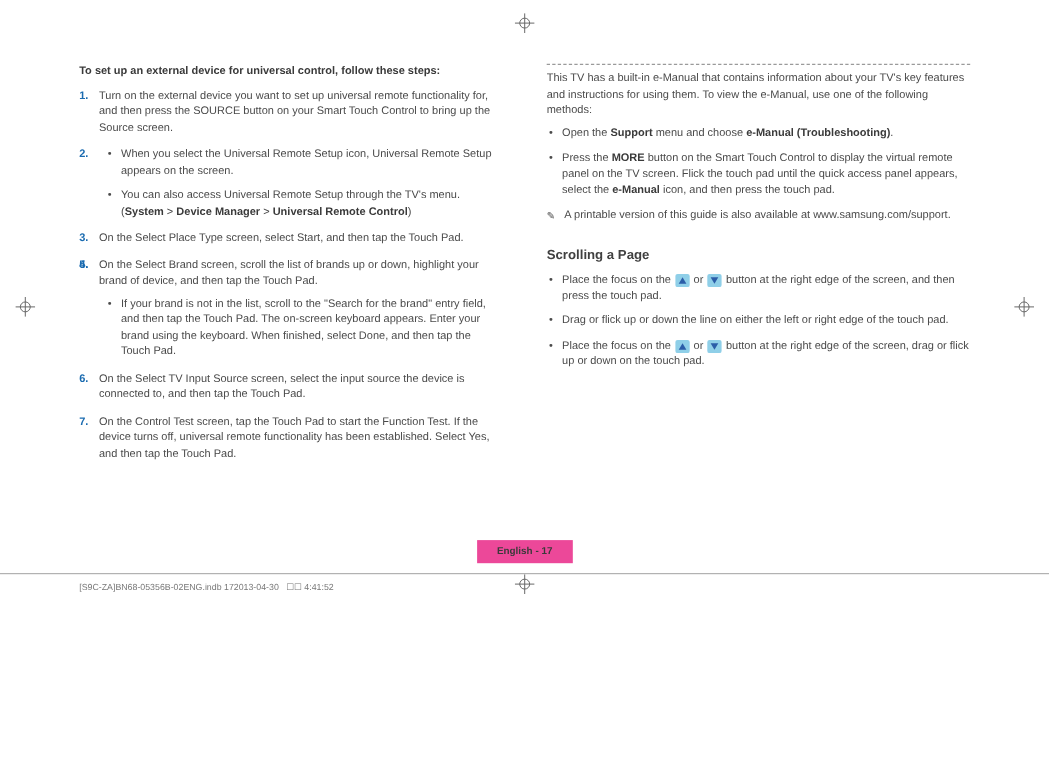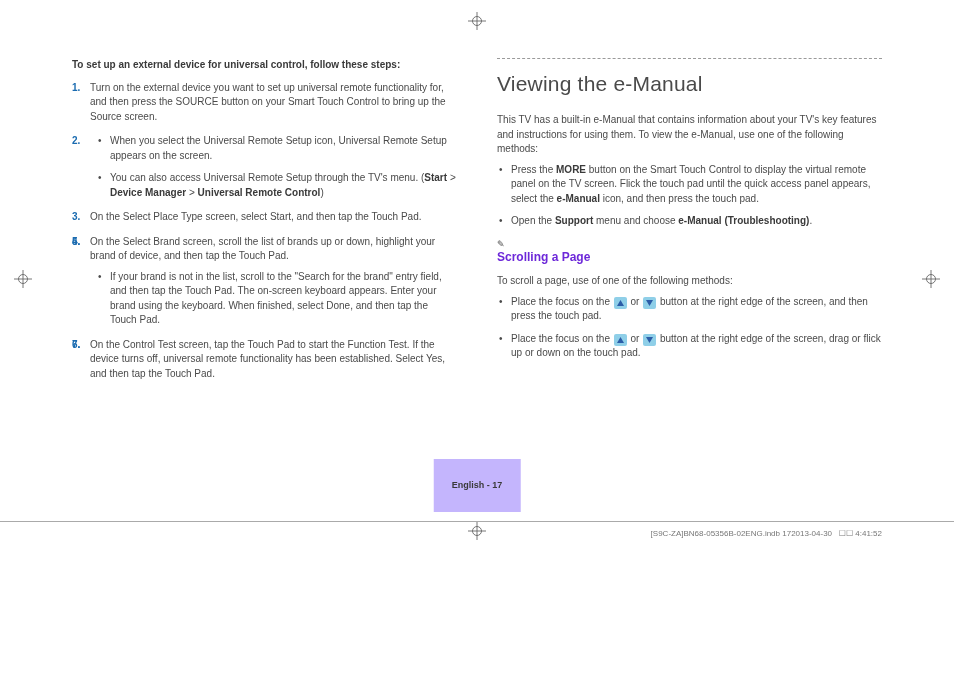--- a/index.html
+++ b/index.html
@@ -34,21 +34,21 @@
     margin: 10px 0 14px 0;
     letter-spacing: 0.2px;
   }
   .dashed-divider {
     border-top: 1.5px dashed #9a9a9a;
     margin-bottom: 6px;
   }
   .subhead {
     font-size: 12px;
     font-weight: bold;
-    color: #6d28d9;
+    color: #404040;
     margin: 20px 0 8px 0;
   }
   ol.steps {
     list-style: none;
     padding: 0;
     margin: 8px 0 0 0;
   }
   ol.steps > li {
     padding-left: 18px;
     position: relative;
@@ -106,35 +106,35 @@
     border-radius: 2px;
     vertical-align: -2px;
     margin: 0 1px;
   }
   .arrow-badge svg { display: block; }
   .page-label {
     position: absolute;
     left: 50%;
     bottom: 46px;
     transform: translateX(-50%);
-    background: #c4b5fd;
+    background: #ec4899;
     color: #3a3a3a;
     font-weight: bold;
     font-size: 9px;
-    padding: 20px 18px;
+    padding: 4px 18px;
   }
   .footer-row {
     position: absolute;
     left: 0;
     right: 0;
     bottom: 18px;
     border-top: 0.5px solid #aaa;
     padding: 6px 72px 0 72px;
     display: flex;
-    justify-content: flex-end;
+    justify-content: flex-start;
     align-items: center;
     font-size: 8px;
     color: #777;
   }
   .footer-mark { flex: 0 0 auto; }
   .print-mark {
     position: absolute;
     width: 18px;
     height: 18px;
   }
@@ -178,79 +178,79 @@
       <ol class="steps">
         <li>
           <span class="num">1.</span>
           <span>Turn on the external device you want to set up universal remote functionality for, and then press the SOURCE button on your Smart Touch Control to bring up the Source screen.</span>
         </li>
         <li>
           <span class="num">2.</span>
           <ul class="sub-bullets">
             <li><span>When you select the Universal Remote Setup icon, Universal Remote Setup appears on the screen.</span></li>
             <li>
-              <span>You can also access Universal Remote Setup through the TV's menu. (</span><span class="bold">Start</span><span> &gt; </span><span class="bold">Device Manager</span><span> &gt; </span><span class="bold">Universal Remote Control</span><span>)</span>
+              <span>You can also access Universal Remote Setup through the TV's menu. (</span><span class="bold">System</span><span> &gt; </span><span class="bold">Device Manager</span><span> &gt; </span><span class="bold">Universal Remote Control</span><span>)</span>
             </li>
           </ul>
         </li>
         <li>
           <span class="num">3.</span>
           <span>On the Select Place Type screen, select Start, and then tap the Touch Pad.</span>
         </li>
         <li>
           <span class="num">4.</span>
         </li>
         <li>
           <span class="num">5.</span>
           <span>On the Select Brand screen, scroll the list of brands up or down, highlight your brand of device, and then tap the Touch Pad.</span>
           <ul class="sub-bullets">
             <li><span>If your brand is not in the list, scroll to the "Search for the brand" entry field, and then tap the Touch Pad. The on-screen keyboard appears. Enter your brand using the keyboard. When finished, select Done, and then tap the Touch Pad.</span></li>
           </ul>
         </li>
         <li>
           <span class="num">6.</span>
+          <span>On the Select TV Input Source screen, select the input source the device is connected to, and then tap the Touch Pad.</span>
         </li>
         <li>
           <span class="num">7.</span>
           <span>On the Control Test screen, tap the Touch Pad to start the Function Test. If the device turns off, universal remote functionality has been established. Select Yes, and then tap the Touch Pad.</span>
         </li>
       </ol>
     </div>
 
     <div class="col">
       <div class="dashed-divider"></div>
-      <div class="title">Viewing the e-Manual</div>
       <div>This TV has a built-in e-Manual that contains information about your TV's key features and instructions for using them. To view the e-Manual, use one of the following methods:</div>
       <ul class="bullets">
         <li>
+          <span>Open the </span><span class="bold">Support</span><span> menu and choose </span><span class="bold">e-Manual (Troubleshooting)</span><span>.</span>
+        </li>
+        <li>
           <span>Press the </span><span class="bold">MORE</span><span> button on the Smart Touch Control to display the virtual remote panel on the TV screen. Flick the touch pad until the quick access panel appears, select the </span><span class="bold">e-Manual</span><span> icon, and then press the touch pad.</span>
-        </li>
-        <li>
-          <span>Open the </span><span class="bold">Support</span><span> menu and choose </span><span class="bold">e-Manual (Troubleshooting)</span><span>.</span>
         </li>
       </ul>
       <ul class="note-list">
         <li><span class="note-icon">✎</span></li>
-        <li><span class="note-icon">✎</span></li>
+        <li><span class="note-icon">✎</span><span>A printable version of this guide is also available at www.samsung.com/support.</span></li>
       </ul>
 
       <div class="subhead">Scrolling a Page</div>
-      <div>To scroll a page, use of one of the following methods:</div>
       <ul class="bullets">
         <li>
           <span>Place the focus on the </span><span class="arrow-badge">
               <svg width="9" height="8" viewBox="0 0 9 8">
                 <polygon points="4.5,1 8,7 1,7" fill="#2b5da8"></polygon>
               </svg>
             </span><span> or </span><span class="arrow-badge">
               <svg width="9" height="8" viewBox="0 0 9 8">
                 <polygon points="1,1 8,1 4.5,7" fill="#2b5da8"></polygon>
               </svg>
             </span><span> button at the right edge of the screen, and then press the touch pad.</span>
         </li>
+        <li><span>Drag or flick up or down the line on either the left or right edge of the touch pad.</span></li>
         <li>
           <span>Place the focus on the </span><span class="arrow-badge">
               <svg width="9" height="8" viewBox="0 0 9 8">
                 <polygon points="4.5,1 8,7 1,7" fill="#2b5da8"></polygon>
               </svg>
             </span><span> or </span><span class="arrow-badge">
               <svg width="9" height="8" viewBox="0 0 9 8">
                 <polygon points="1,1 8,1 4.5,7" fill="#2b5da8"></polygon>
               </svg>
             </span><span> button at the right edge of the screen, drag or flick up or down on the touch pad.</span>

